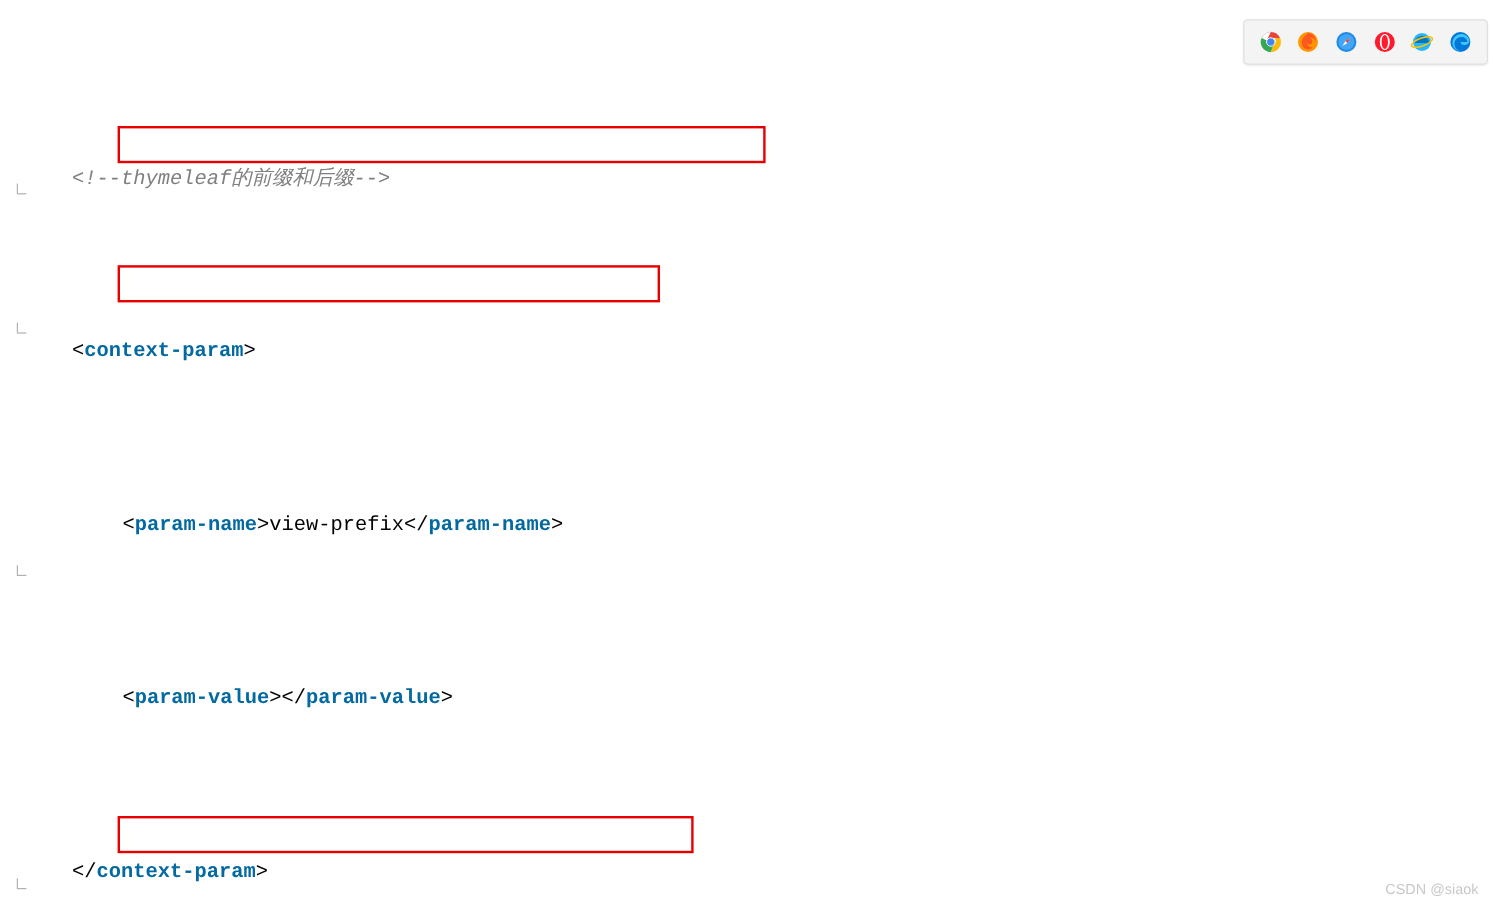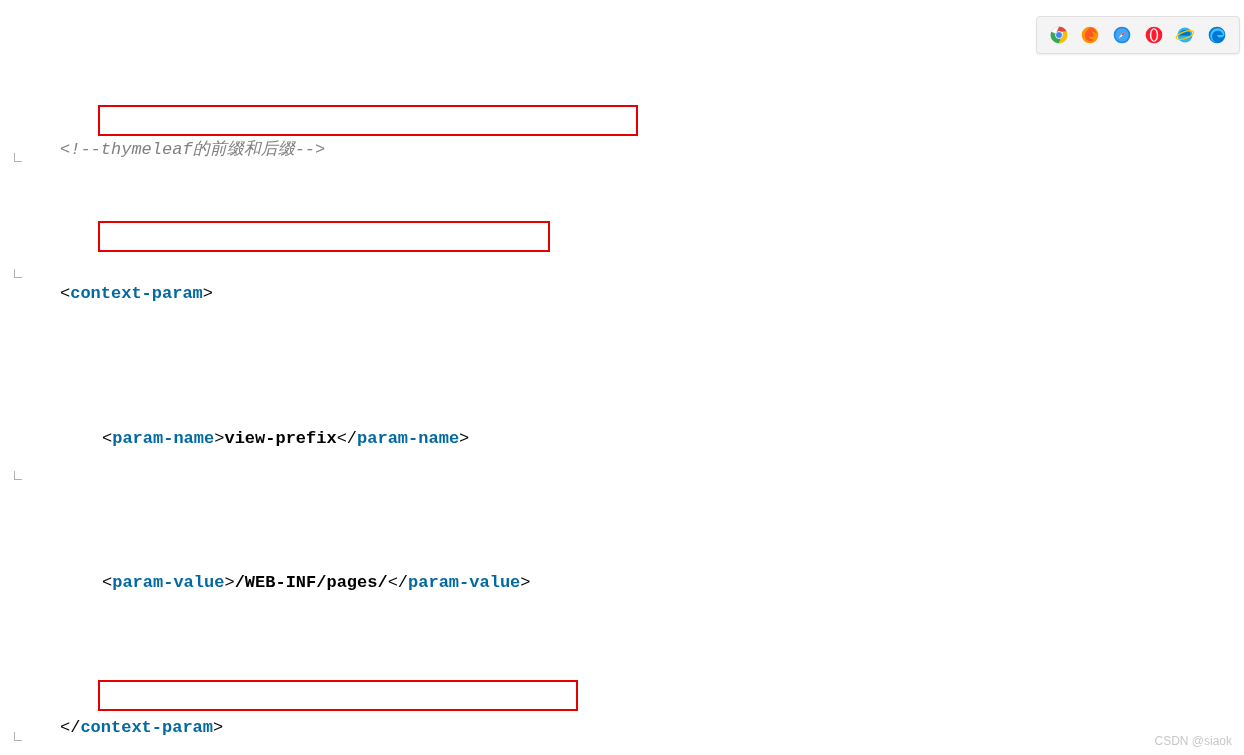--- a/index.html
+++ b/index.html
@@ -84,21 +84,21 @@
     position: absolute;
     bottom: 4px;
     right: 12px;
     color: #c8c8c8;
     font-size: 12px;
     font-family: Arial, sans-serif;
     margin-left: 47px;
   }
   .tok-bracket { color: #000; }
   .tok-tag { color: #0369a1; font-weight: bold; }
-  .tok-text { color: #000; font-weight: bold; }
+  .tok-text { color: #000; }
   .tok-comment { color: #808080; font-style: italic; }
   .indent1 { padding-left: 42px; }
   .redbox {
     position: absolute;
     border: 2px solid #e60000;
     pointer-events: none;
   }
 </style>
 </head>
 <body>
@@ -117,21 +117,21 @@
     
     <div class="line"><span class="tok-comment"><span>&lt;!--</span><span>thymeleaf的前缀和后缀</span><span>--&gt;</span></span></div>
 
     
     <div class="line"><span class="tok-bracket">&lt;</span><span class="tok-tag">context-param</span><span class="tok-bracket">&gt;</span></div>
 
     
     <div class="line indent1"><span class="tok-bracket">&lt;</span><span class="tok-tag">param-name</span><span class="tok-bracket">&gt;</span><span class="tok-text">view-prefix</span><span class="tok-bracket">&lt;/</span><span class="tok-tag">param-name</span><span class="tok-bracket">&gt;</span></div>
 
     
-    <div class="line indent1"><span class="tok-bracket">&lt;</span><span class="tok-tag">param-value</span><span class="tok-bracket">&gt;</span><span class="tok-text">/WEB-INF/pages/</span><span class="tok-bracket">&lt;/</span><span class="tok-tag">param-value</span><span class="tok-bracket">&gt;</span></div>
+    <div class="line indent1"><span class="tok-bracket">&lt;</span><span class="tok-tag">param-value</span><span class="tok-bracket">&gt;</span><span class="tok-bracket">&lt;/</span><span class="tok-tag">param-value</span><span class="tok-bracket">&gt;</span></div>
 
     
     <div class="line"><span class="tok-bracket">&lt;/</span><span class="tok-tag">context-param</span><span class="tok-bracket">&gt;</span></div>
 
     
     
 
     
     
 

